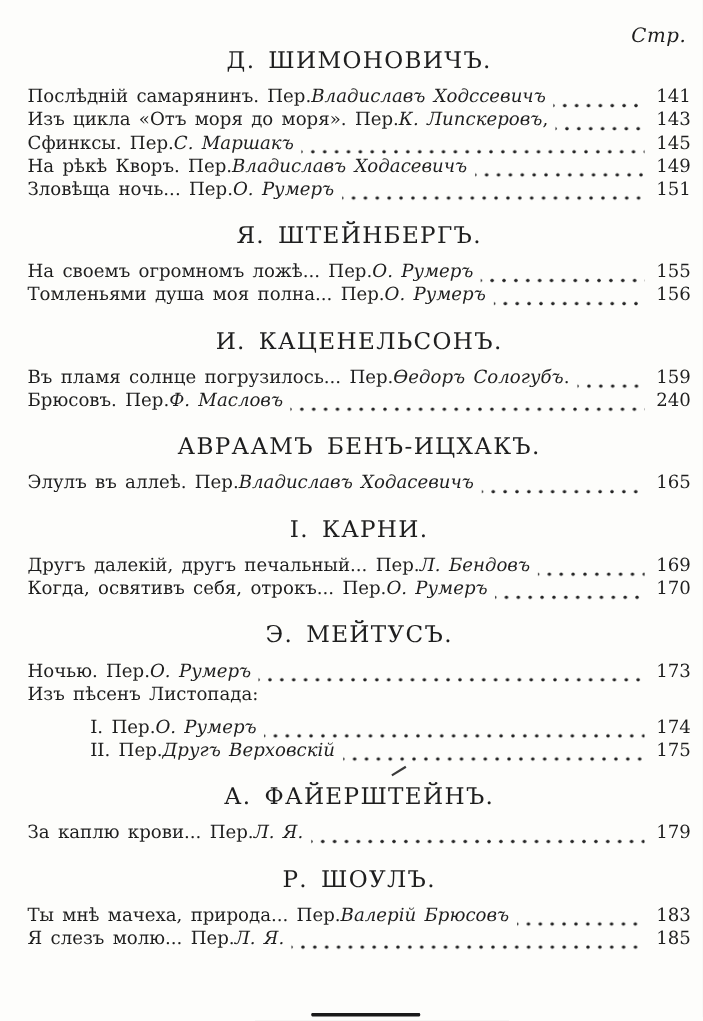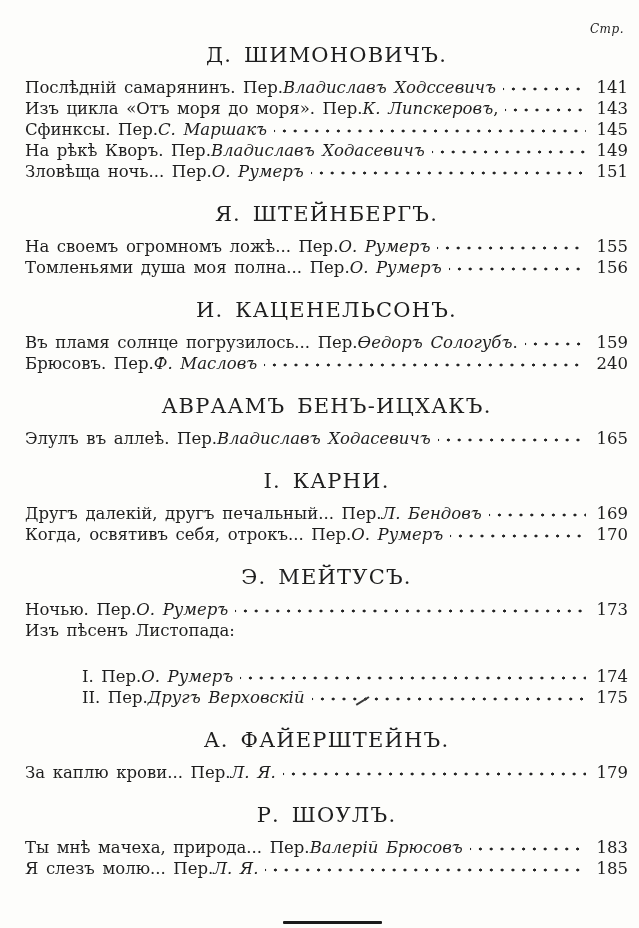--- a/index.html
+++ b/index.html
@@ -17,47 +17,47 @@
     font-family: "DejaVu Serif", serif;
     overflow: hidden;
     box-sizing: border-box;
     padding: 23px 11px 0 25px;
   }
   .col-header {
     position: absolute;
     top: 22px;
     right: 15px;
     font-style: italic;
-    font-size: 12px;
+    font-size: 18px;
     letter-spacing: 0.5px;
   }
   .section-header {
     text-align: center;
     font-size: 21px;
     line-height: 26px;
     letter-spacing: 1.2px;
     word-spacing: 4px;
     margin: 19px 0 9px 0;
     font-weight: normal;
   }
   .toc {
     font-size: 16.5px;
   }
   .entry {
     display: flex;
-    align-items: flex-start;
+    align-items: flex-end;
     line-height: 21px;
     word-spacing: 0.14em;
     white-space: nowrap;
   }
   .entry.indented {
     padding-left: 57px;
   }
   .entry.sub-gap {
-    margin-top: 25px;
+    margin-top: 9px;
   }
   .entry .title-text {
     flex: 0 0 auto;
   }
   .entry .translator {
     font-style: italic;
     flex: 0 0 auto;
   }
   .entry .after {
     flex: 0 0 auto;

